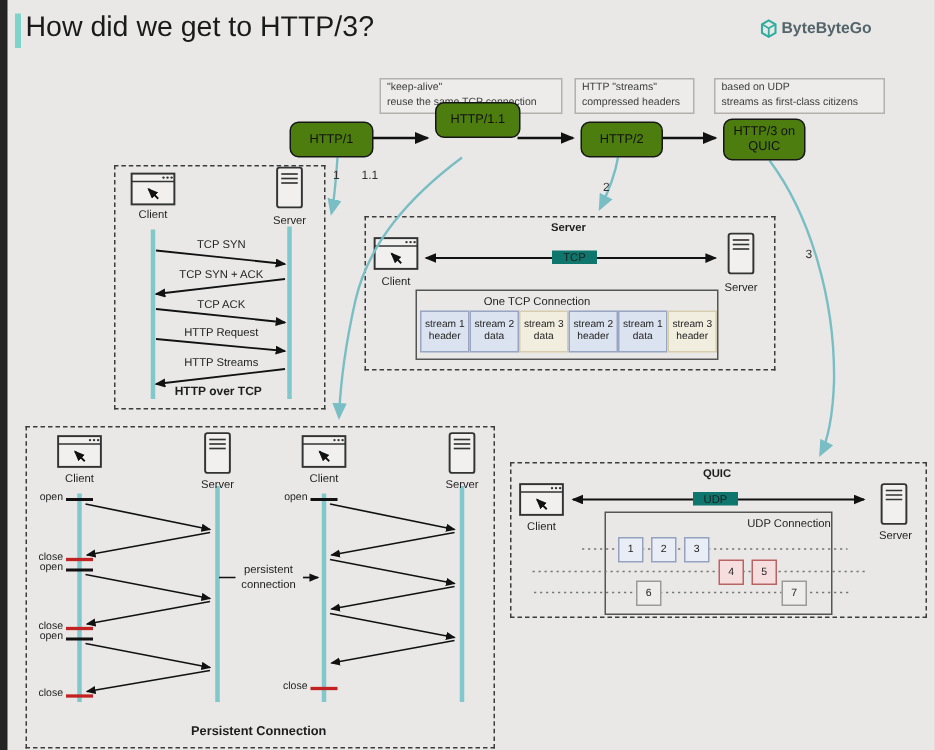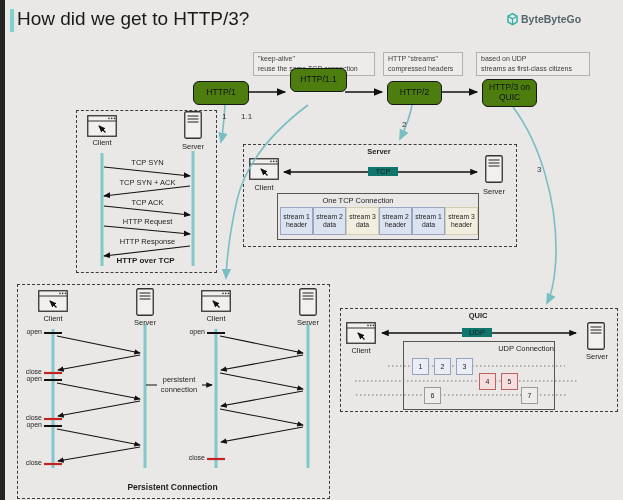--- a/index.html
+++ b/index.html
@@ -130,21 +130,21 @@
   <span class="lbl c" style="left:127px;top:318px;width:36px;font-size:7.5px;">Server</span>
   <span class="lbl c" style="left:198px;top:314px;width:36px;font-size:7.5px;">Client</span>
   <span class="lbl c" style="left:290px;top:318px;width:36px;font-size:7.5px;">Server</span>
   <span class="lbl c" style="left:343px;top:346px;width:36px;font-size:7.5px;">Client</span>
   <span class="lbl c" style="left:579px;top:352px;width:36px;font-size:7.5px;">Server</span>
 
   <span class="lbl c" style="left:102px;top:158px;width:91px;font-size:7.5px;">TCP SYN</span>
   <span class="lbl c" style="left:102px;top:178px;width:91px;font-size:7.5px;">TCP SYN + ACK</span>
   <span class="lbl c" style="left:102px;top:198px;width:91px;font-size:7.5px;">TCP ACK</span>
   <span class="lbl c" style="left:102px;top:217px;width:91px;font-size:7.5px;">HTTP Request</span>
-  <span class="lbl c" style="left:102px;top:237px;width:91px;font-size:7.5px;">HTTP Response</span>
+  <span class="lbl c" style="left:102px;top:237px;width:91px;font-size:7.5px;">HTTP Streams</span>
 
   <span class="lbl c masked" style="left:368px;top:167px;width:26px;font-size:7.5px;">TCP</span>
   <span class="lbl c masked" style="left:462px;top:328px;width:26px;font-size:7.5px;text-align:center;">UDP</span>
 
   <span class="evt" style="left:20px;top:328px;">open</span>
   <span class="evt red" style="left:20px;top:368px;">close</span>
   <span class="evt" style="left:20px;top:375px;">open</span>
   <span class="evt red" style="left:20px;top:414px;">close</span>
   <span class="evt" style="left:20px;top:421px;">open</span>
   <span class="evt red" style="left:20px;top:459px;">close</span>

